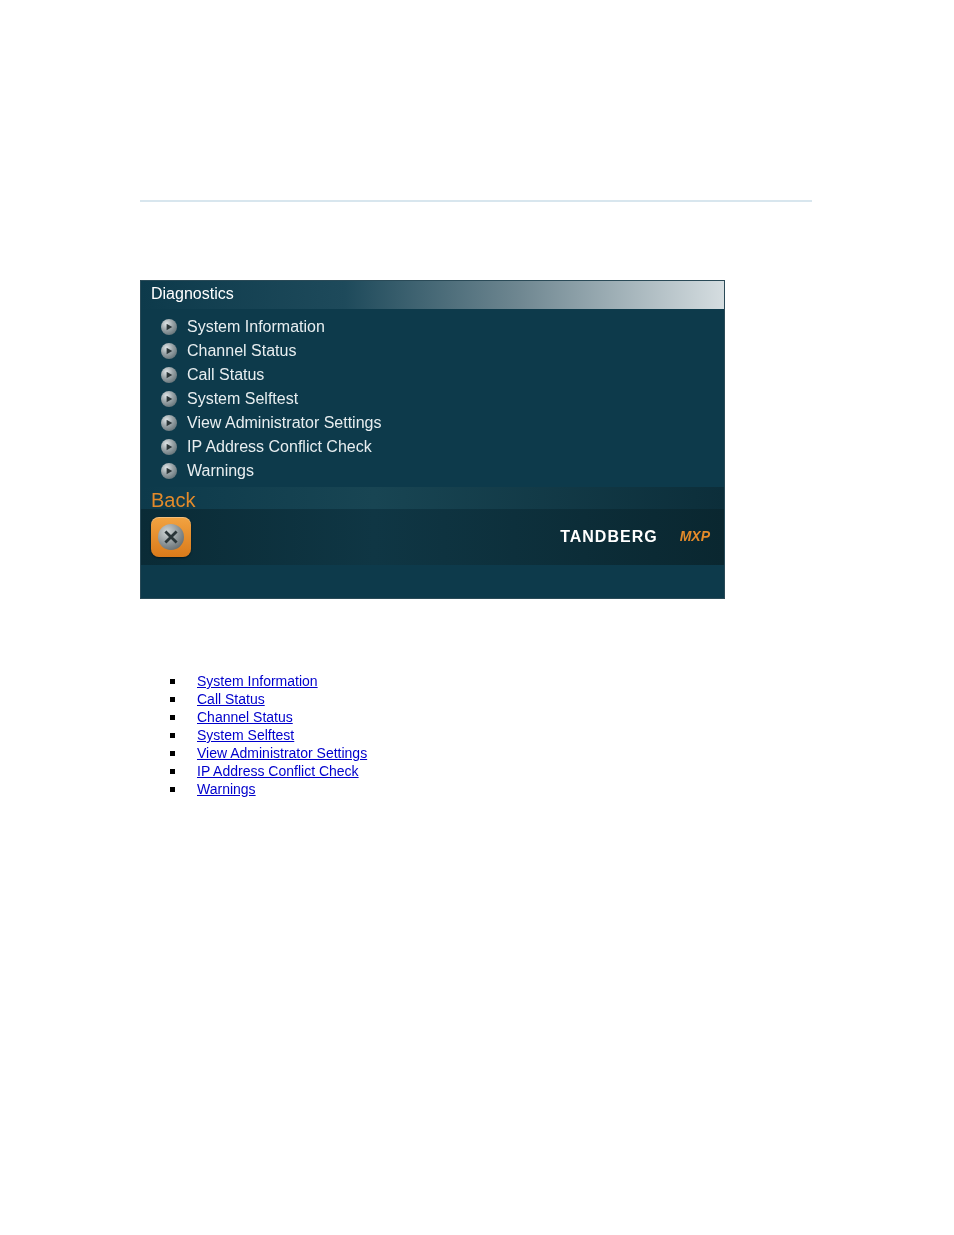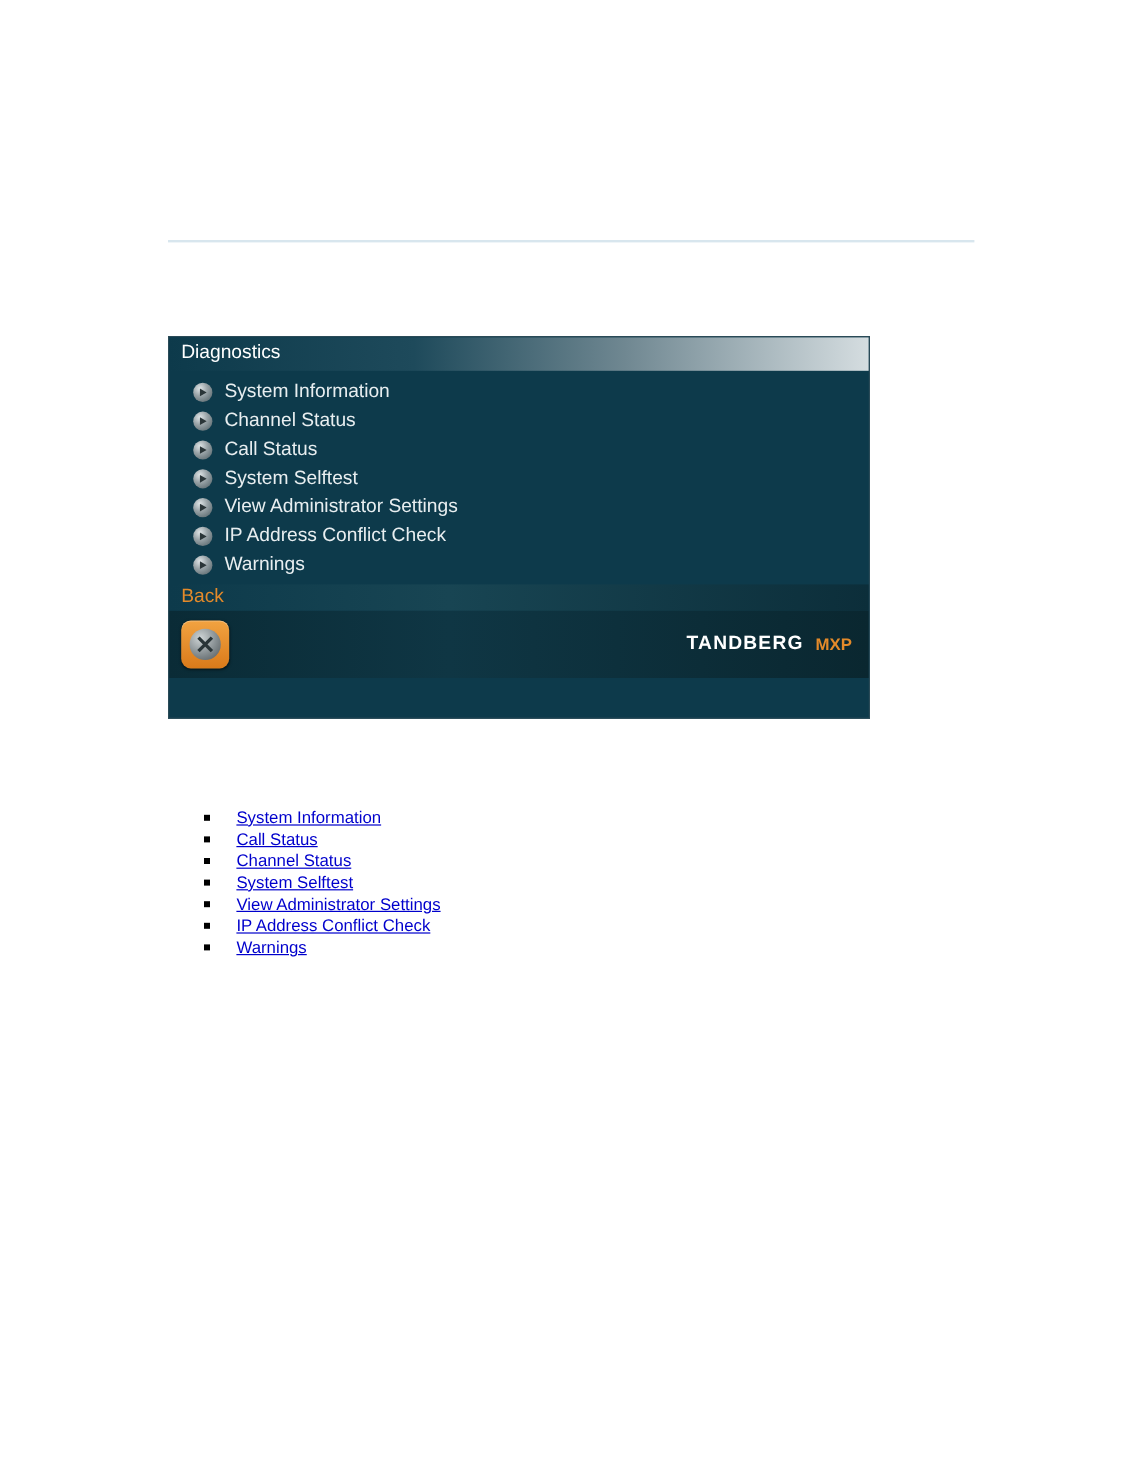--- a/index.html
+++ b/index.html
@@ -38,21 +38,21 @@
     width: 16px; height: 16px;
     border-radius: 50%;
     background: radial-gradient(circle at 35% 30%, #e0e6e8 0%, #9aa4a8 40%, #4a5a60 100%);
     display: flex; align-items: center; justify-content: center;
     flex-shrink: 0;
   }
   .bullet-icon svg { width: 8px; height: 8px; }
   .back-row {
     background: linear-gradient(to right, #0d3a4b 0%, #184553 40%, #0c2e3a 100%);
     color: #e38a2a;
-    font-size: 16px;
+    font-size: 20px;
     padding: 2px 10px 0 10px;
     height: 22px;
   }
   .footer-row {
     background: linear-gradient(to right, #0a2b36 0%, #0f3644 40%, #0a2730 100%);
     height: 56px;
     display: flex;
     align-items: center;
     justify-content: space-between;
     padding: 0 14px 0 10px;
@@ -63,23 +63,23 @@
     background: linear-gradient(to bottom, #f2a341 0%, #d97a1a 100%);
     display: flex; align-items: center; justify-content: center;
     box-shadow: inset 0 1px 0 rgba(255,255,255,0.3), 0 1px 2px rgba(0,0,0,0.5);
   }
   .back-btn .inner {
     width: 26px; height: 26px; border-radius: 50%;
     background: radial-gradient(circle at 35% 30%, #cfd5d6 0%, #8b9396 50%, #4e565a 100%);
     display: flex; align-items: center; justify-content: center;
   }
   .back-btn .inner svg { width: 14px; height: 14px; }
-  .brand { display: flex; align-items: center; gap: 10px; }
+  .brand { display: flex; align-items: flex-start; gap: 22px; }
   .brand-main { font-weight: 900; letter-spacing: 1px; color: #ffffff; font-size: 16px; font-family: Arial, sans-serif; }
-  .brand-sub { color: #e38a2a; font-weight: 700; font-size: 14px; }
+  .brand-sub { color: #e38a2a; font-weight: 700; font-style: italic; font-size: 14px; }
 
   .links-block {
     position: absolute;
     left: 170px;
     top: 672px;
     font-size: 14px;
     color: #000000;
   }
   .links-block .row {
     display: flex;

